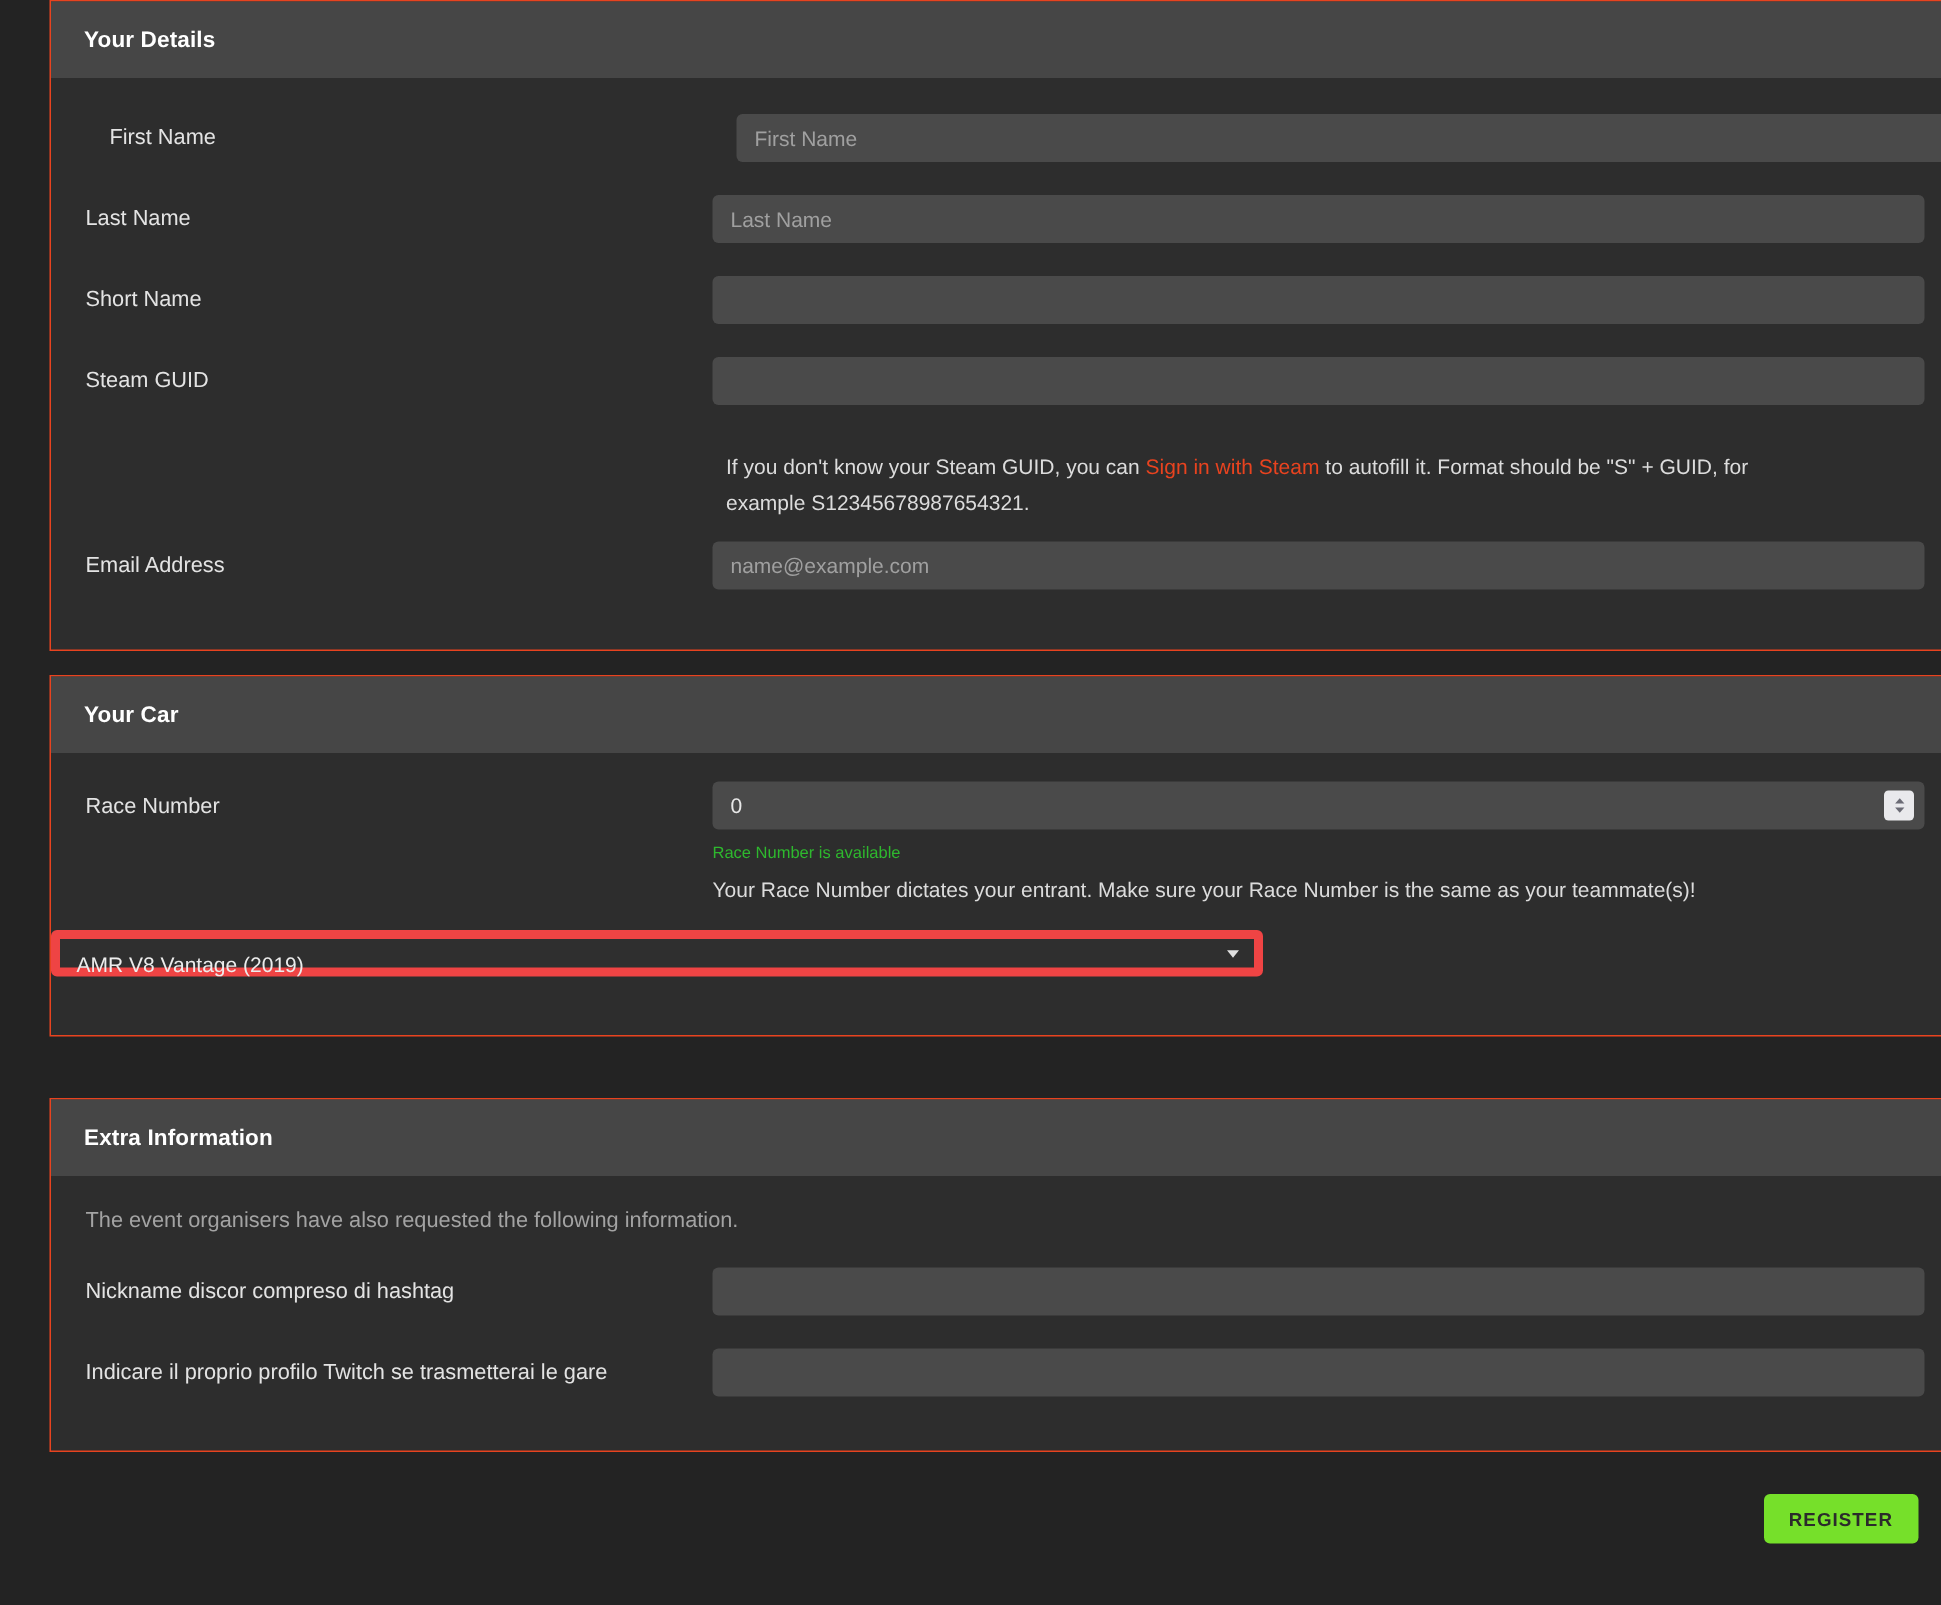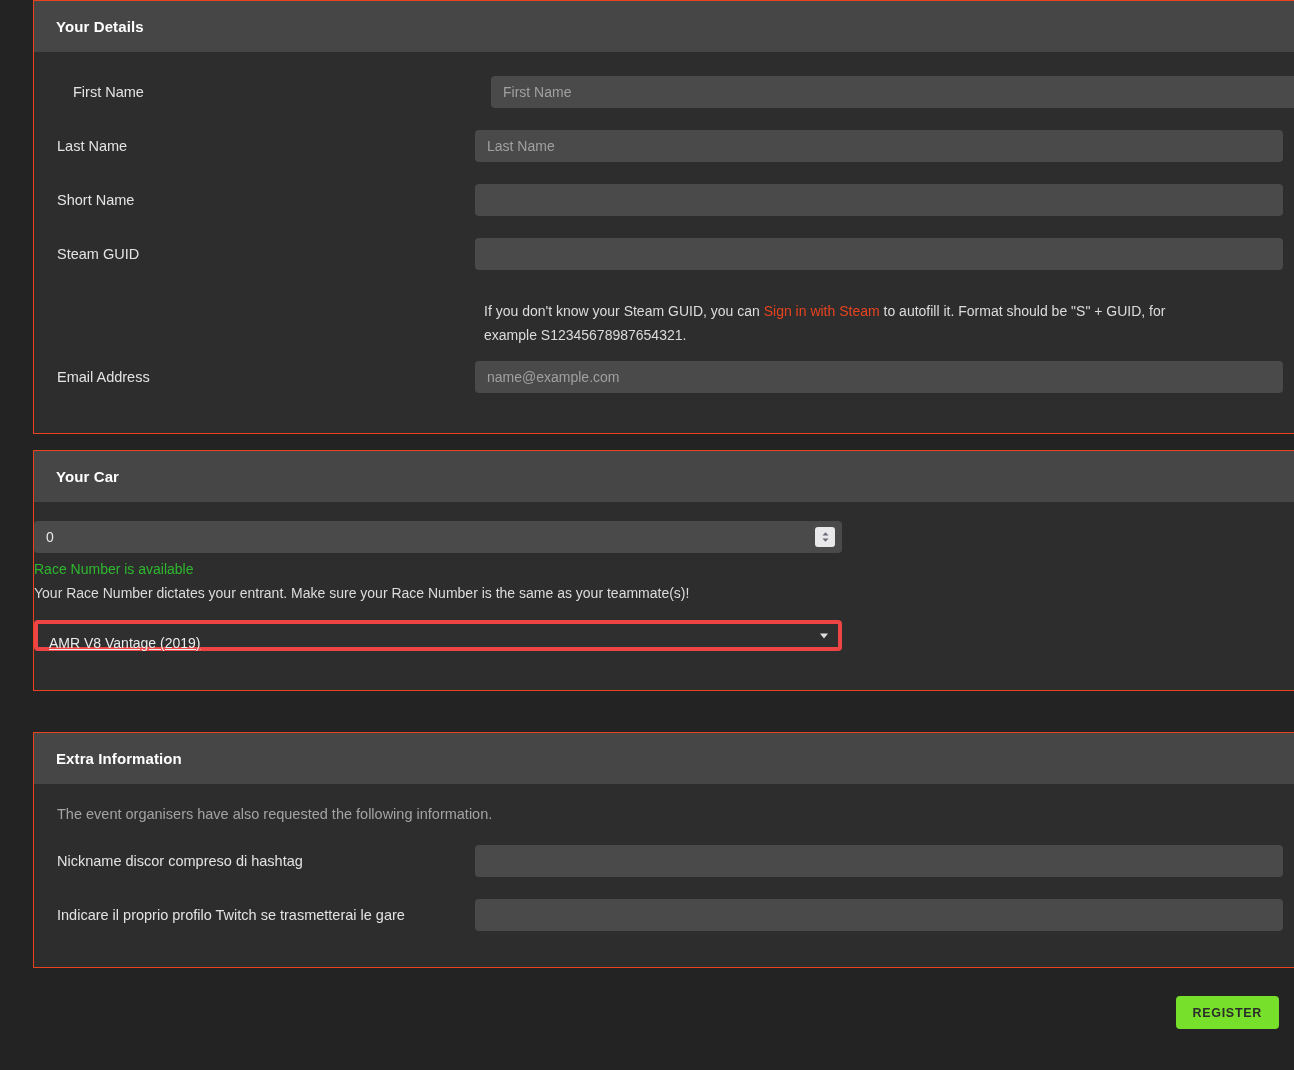--- a/index.html
+++ b/index.html
@@ -125,45 +125,44 @@
     display: flex;
     flex-direction: column;
     align-items: center;
     justify-content: center;
     cursor: pointer;
   }
   .spinner svg { display: block; }
 
   .hint-success {
     margin-top: 7px;
-    font-size: 14px;
+    font-size: 11px;
     color: #2eb82e;
     line-height: 18px;
   }
   .hint-text {
     margin-top: 5px;
     font-size: 14px;
     color: #dcdcdc;
     line-height: 20px;
   }
 
   .select-box {
     position: relative;
     width: 808px;
     height: 31px;
     background: #2f2f2f;
-    border: 4px solid #ef4444;
+    border: 6px solid #ef4444;
     border-radius: 4px;
     display: flex;
     align-items: center;
     padding: 14px 26px 0 11px;
     font-size: 14px;
     color: #ececec;
     cursor: pointer;
-    text-decoration: underline;
   }
   .select-arrow {
     position: absolute;
     right: 10px;
     top: 50%;
     transform: translateY(-50%);
     width: 0; height: 0;
     border-left: 4.5px solid transparent;
     border-right: 4.5px solid transparent;
     border-top: 5px solid #e0e0e0;
@@ -257,20 +256,21 @@
     </div>
   </section>
 
   <section class="panel" id="panel-car">
     <div class="panel-header">
       <span class="panel-header-title">Your Car</span>
     </div>
     <div class="panel-body">
 
       <div class="form-row" id="row-racenum">
+        <div class="form-label">Race Number</div>
         <div class="form-control">
           <div class="number-wrap">
             <input class="text-input" type="text" value="0" style="">
             <span class="spinner">
               <svg width="11" height="14" viewBox="0 0 11 14" aria-hidden="true">
                 <path d="M5.5 2.2 L8.6 5.6 L2.4 5.6 Z" fill="#6b6b75"></path>
                 <path d="M5.5 11.8 L2.4 8.4 L8.6 8.4 Z" fill="#6b6b75"></path>
               </svg>
             </span>
           </div>

